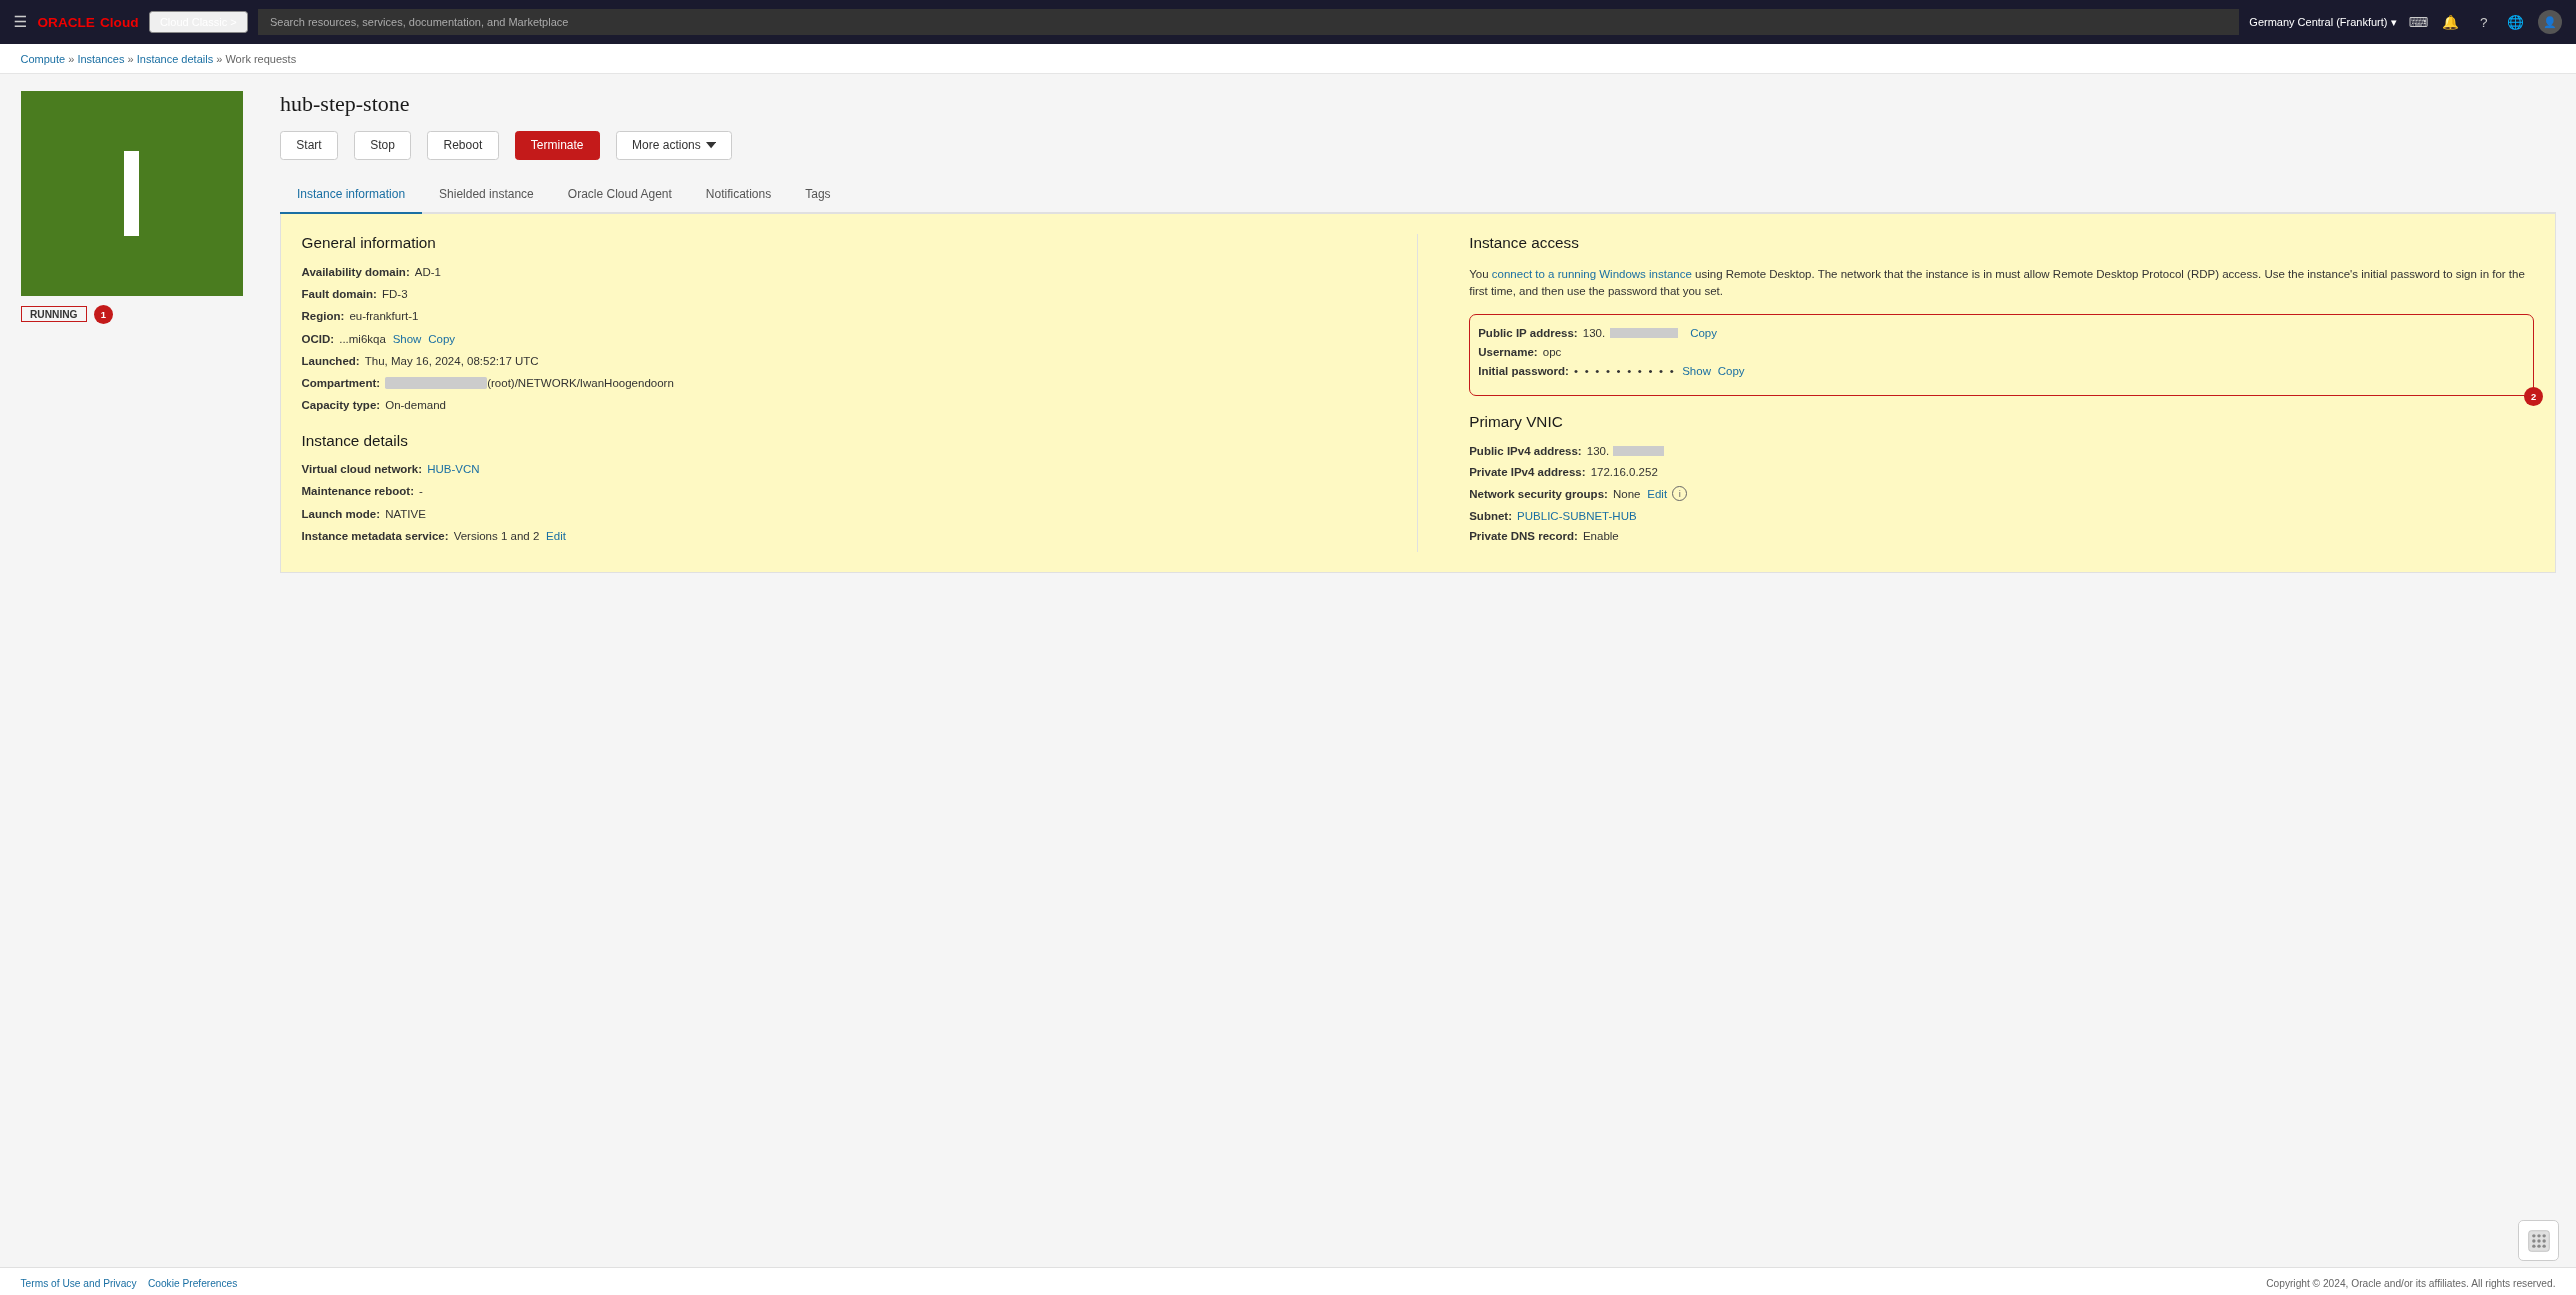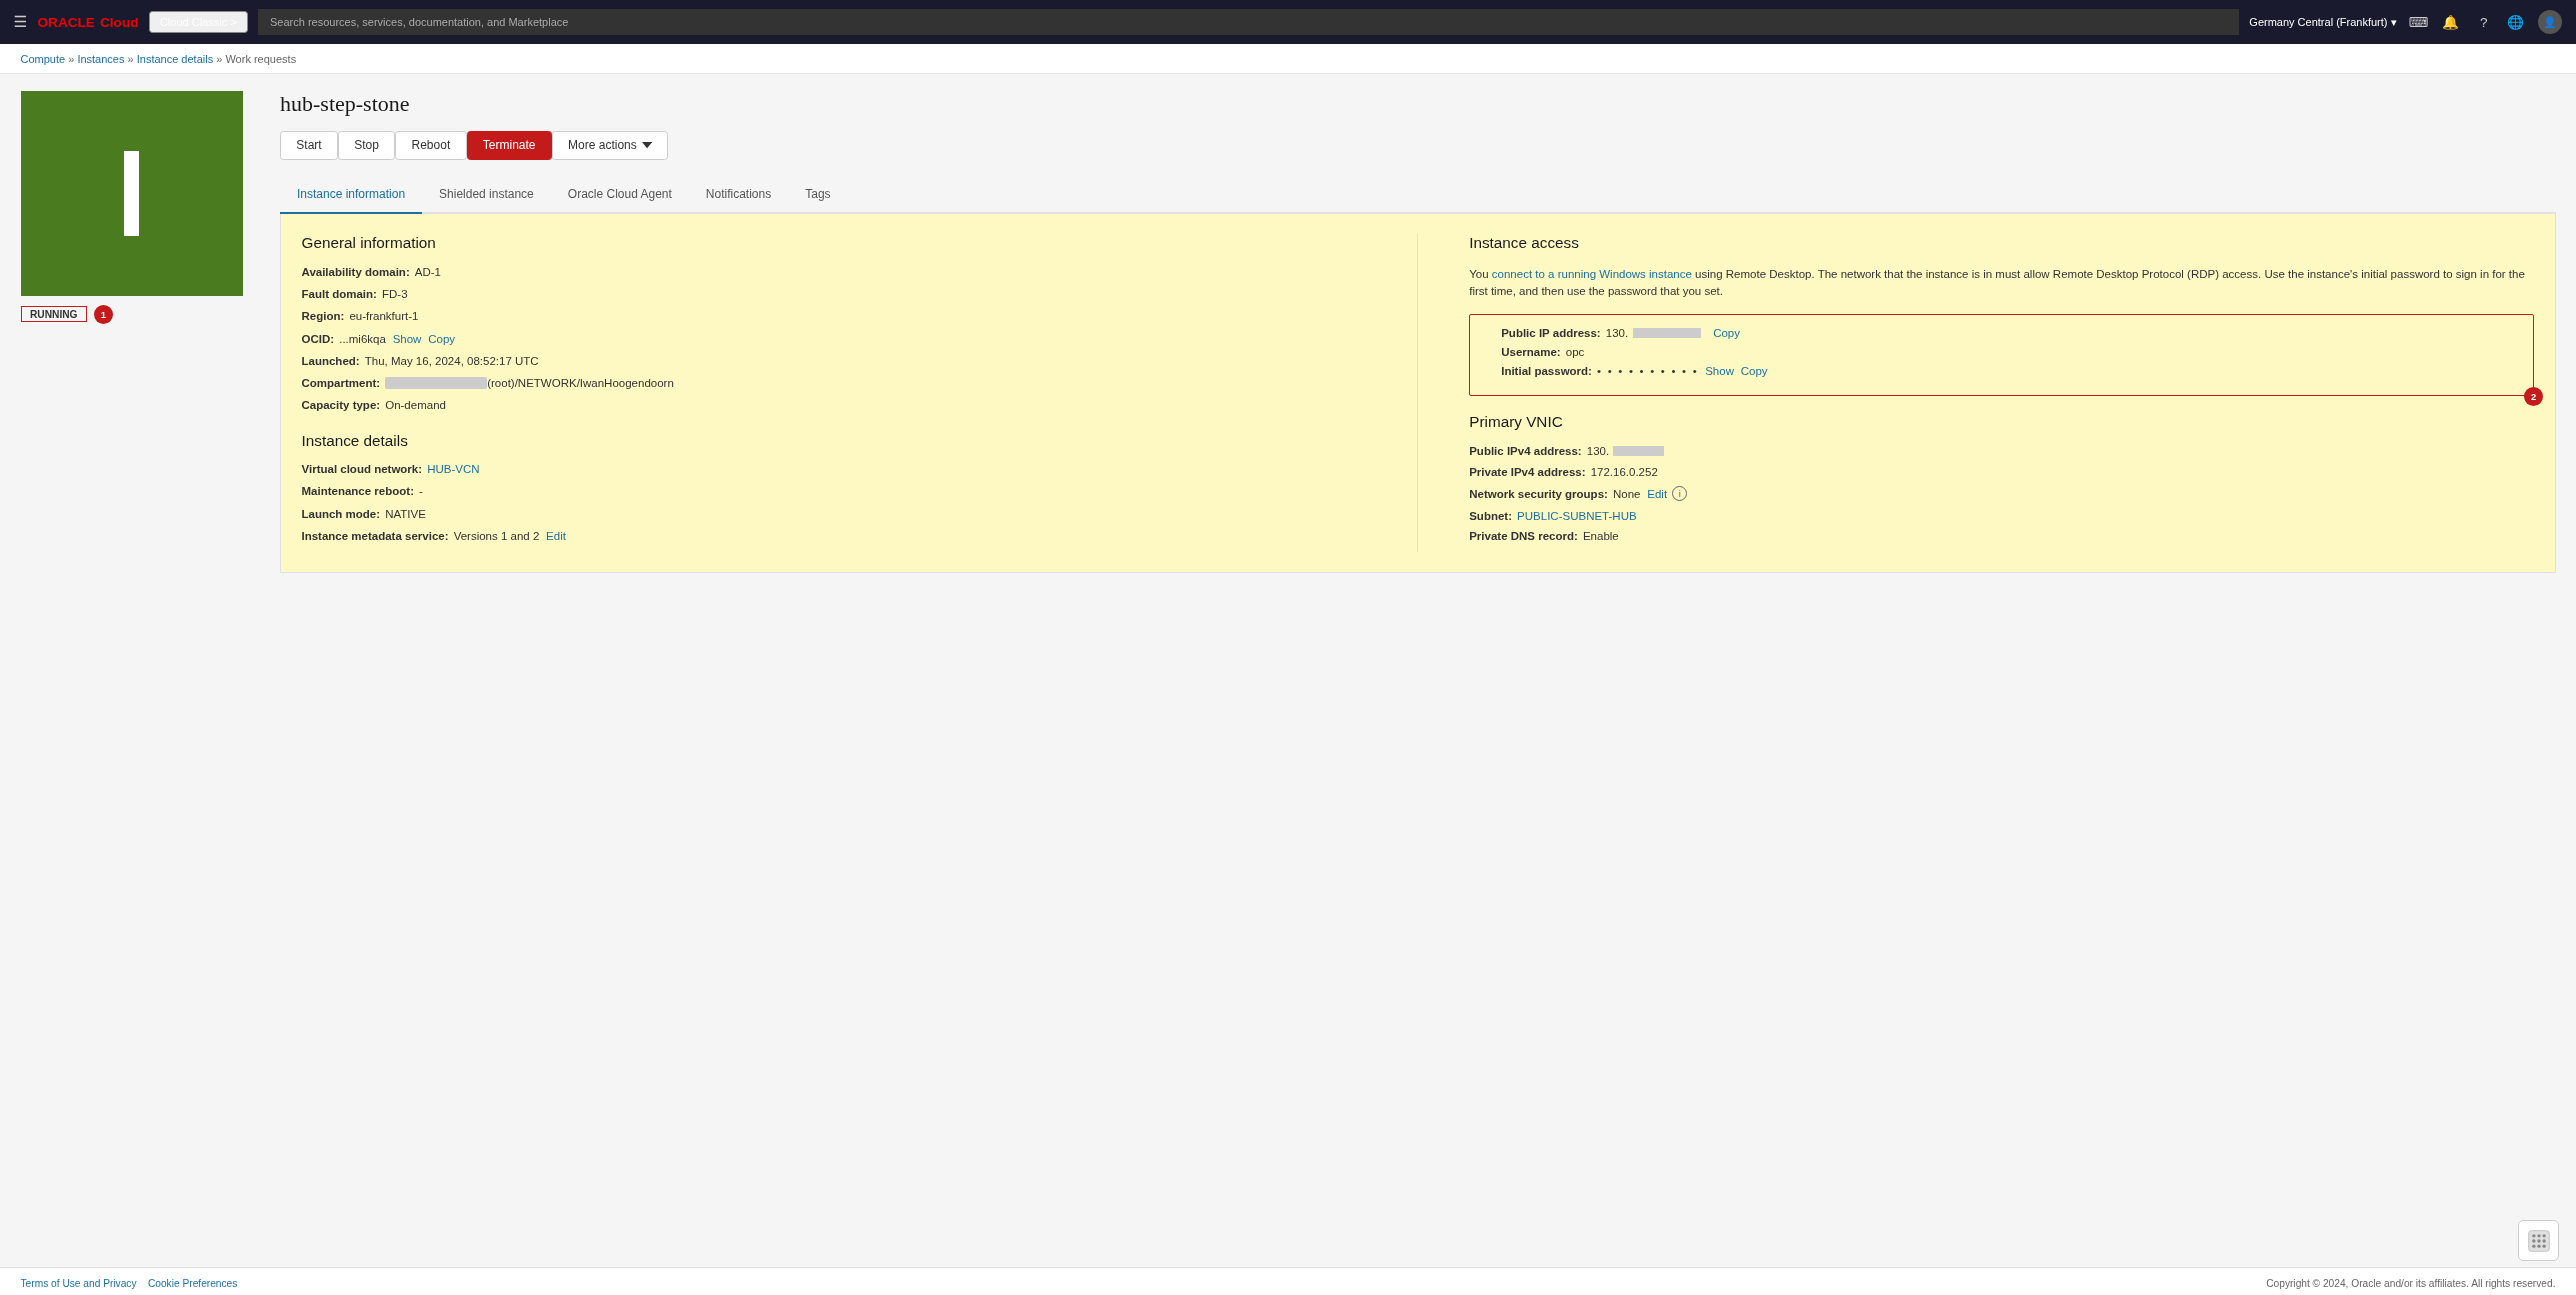--- a/index.html
+++ b/index.html
@@ -115,21 +115,21 @@
       font-size: 22px;
       font-weight: 400;
       color: #1a1a1a;
       margin-bottom: 13.6px;
       font-family: Liberation Serif, serif;
     }
 
     
     .action-buttons {
       display: flex;
-      gap: 0;
+      gap: 16px;
       margin-bottom: 17px;
       align-items: center;
     }
     .btn {
       padding: 6.8px 15.3px;
       border-radius: 3.4px;
       font-size: 12px;
       cursor: pointer;
       border: 0.9px solid #ccc;
       background: white;
@@ -210,22 +210,22 @@
 
     
     .access-desc {
       font-size: 11.5px;
       color: #333;
       margin-bottom: 13.6px;
       line-height: 1.5;
     }
     .access-box {
       border: 1.7px solid #c41a1a;
-      padding: 12px 31px;
-      border-radius: 2px;
+      padding: 12px 8px;
+      border-radius: 7px;
       margin-bottom: 17px;
       position: relative;
     }
     .access-box .badge-circle-2 {
       position: absolute;
       right: -10.2px;
       bottom: -10.2px;
       width: 19px; height: 19px; border-radius: 50%;
       background: #c41a1a; color: white;
       display: flex; align-items: center; justify-content: center;

